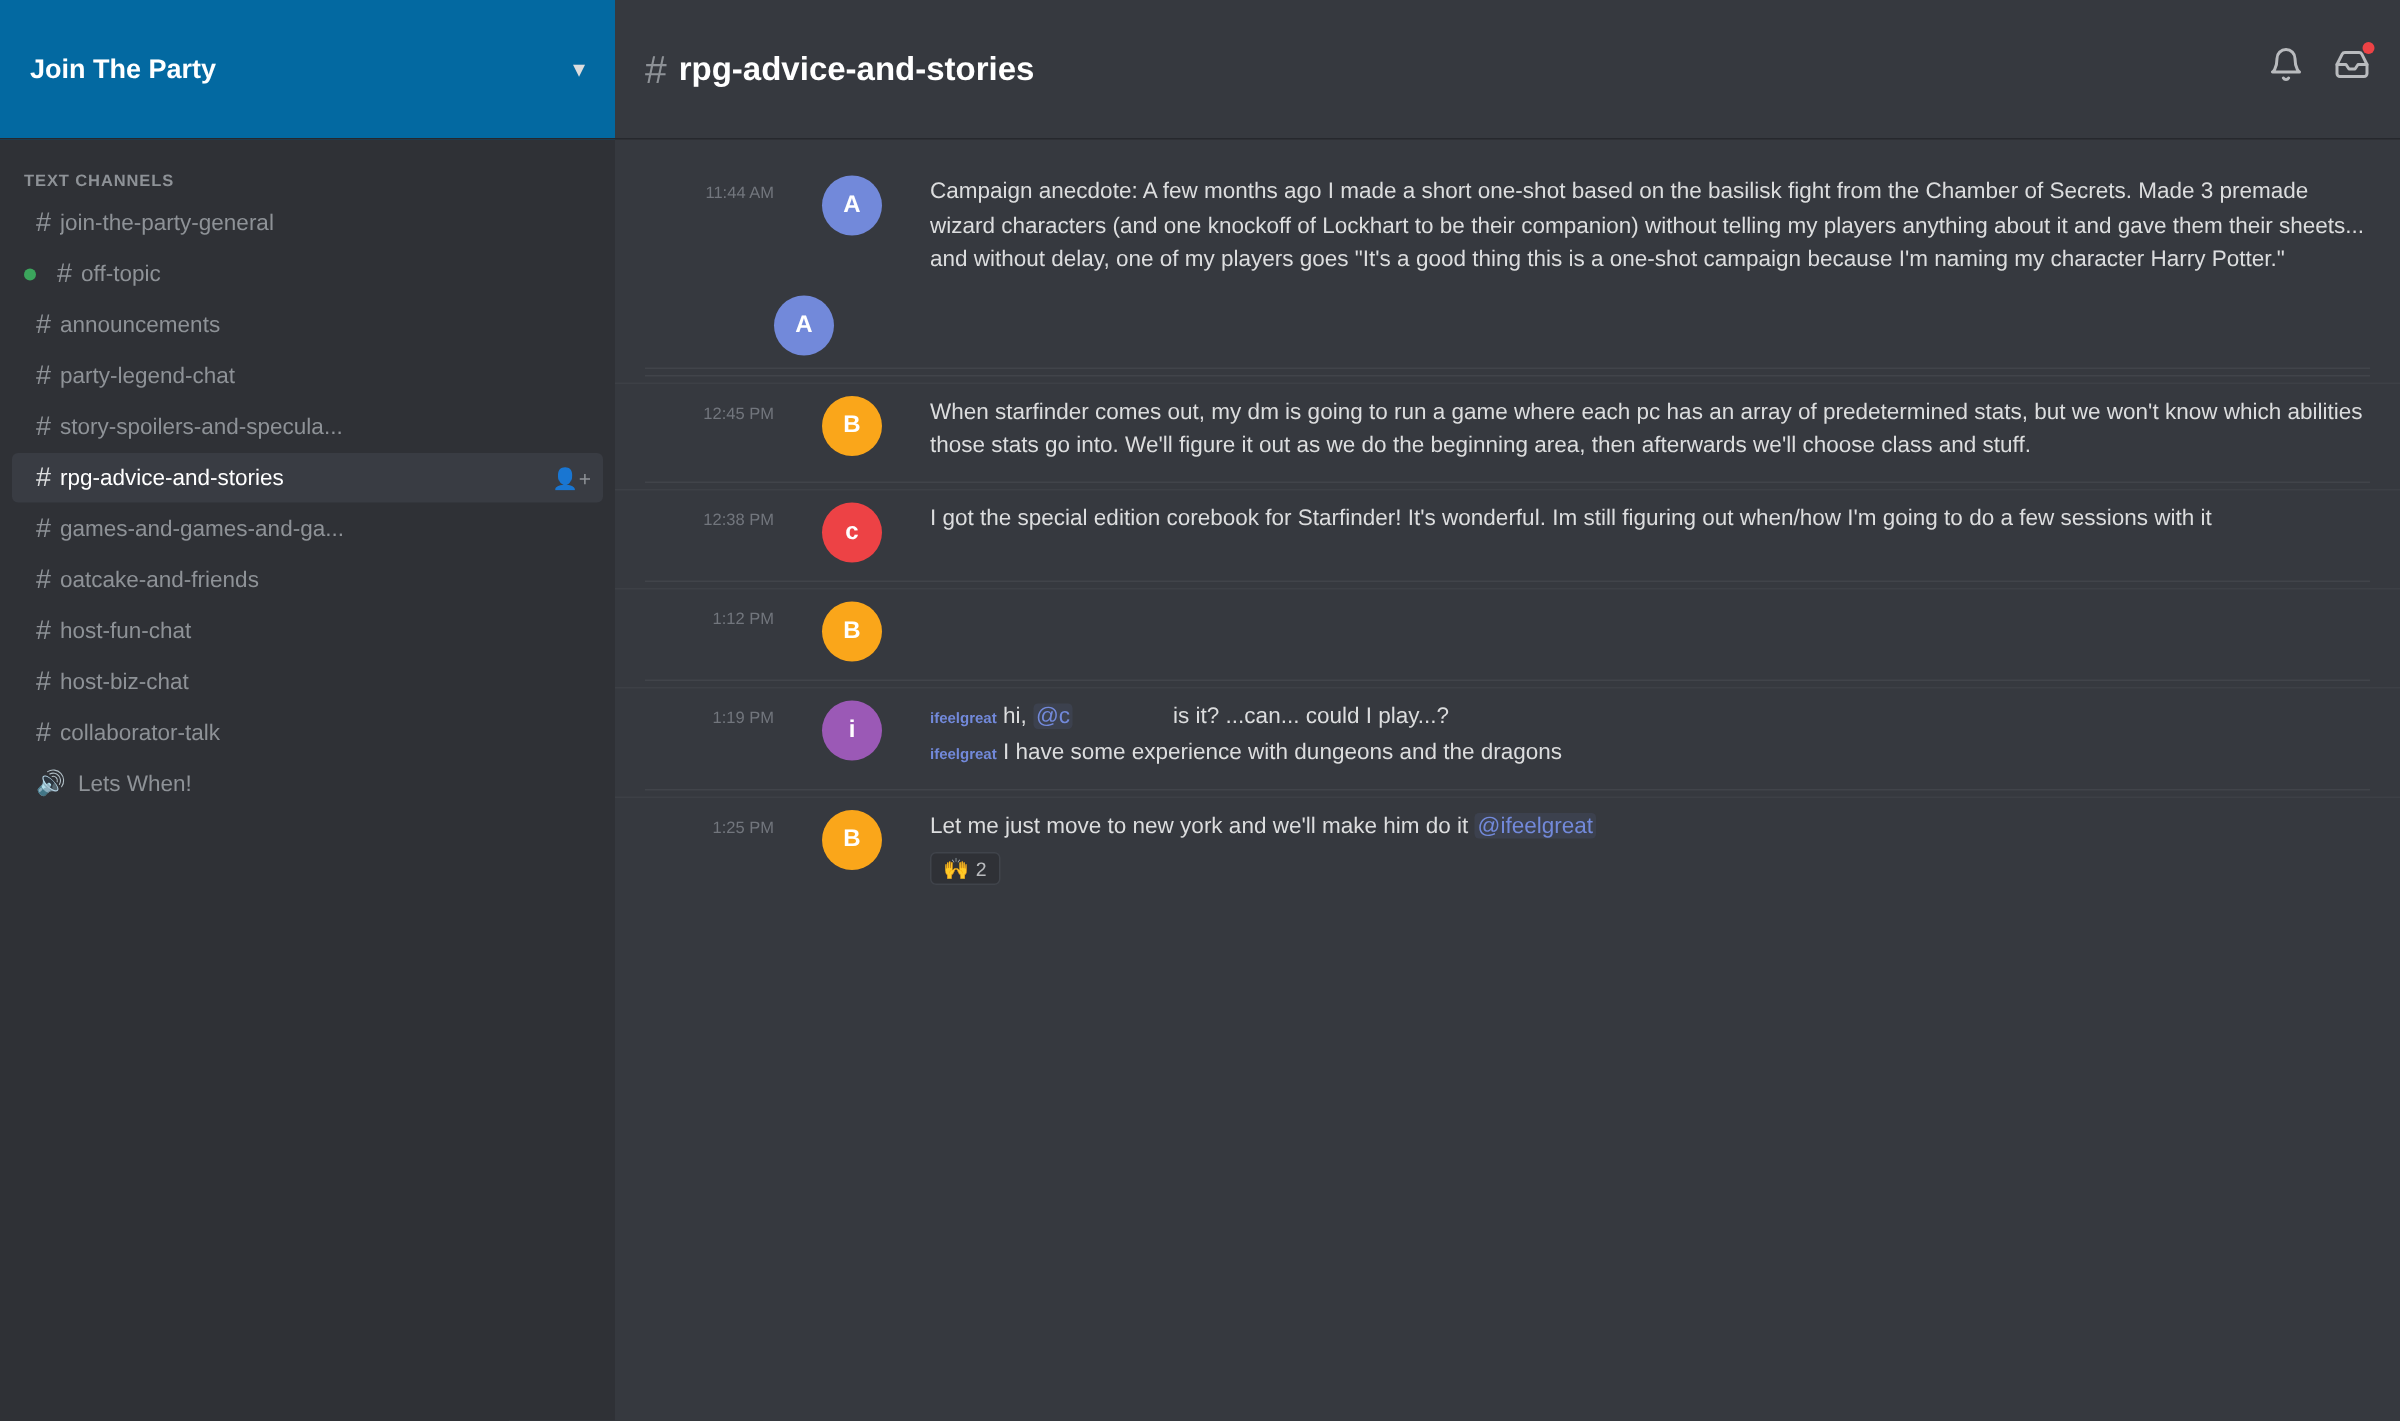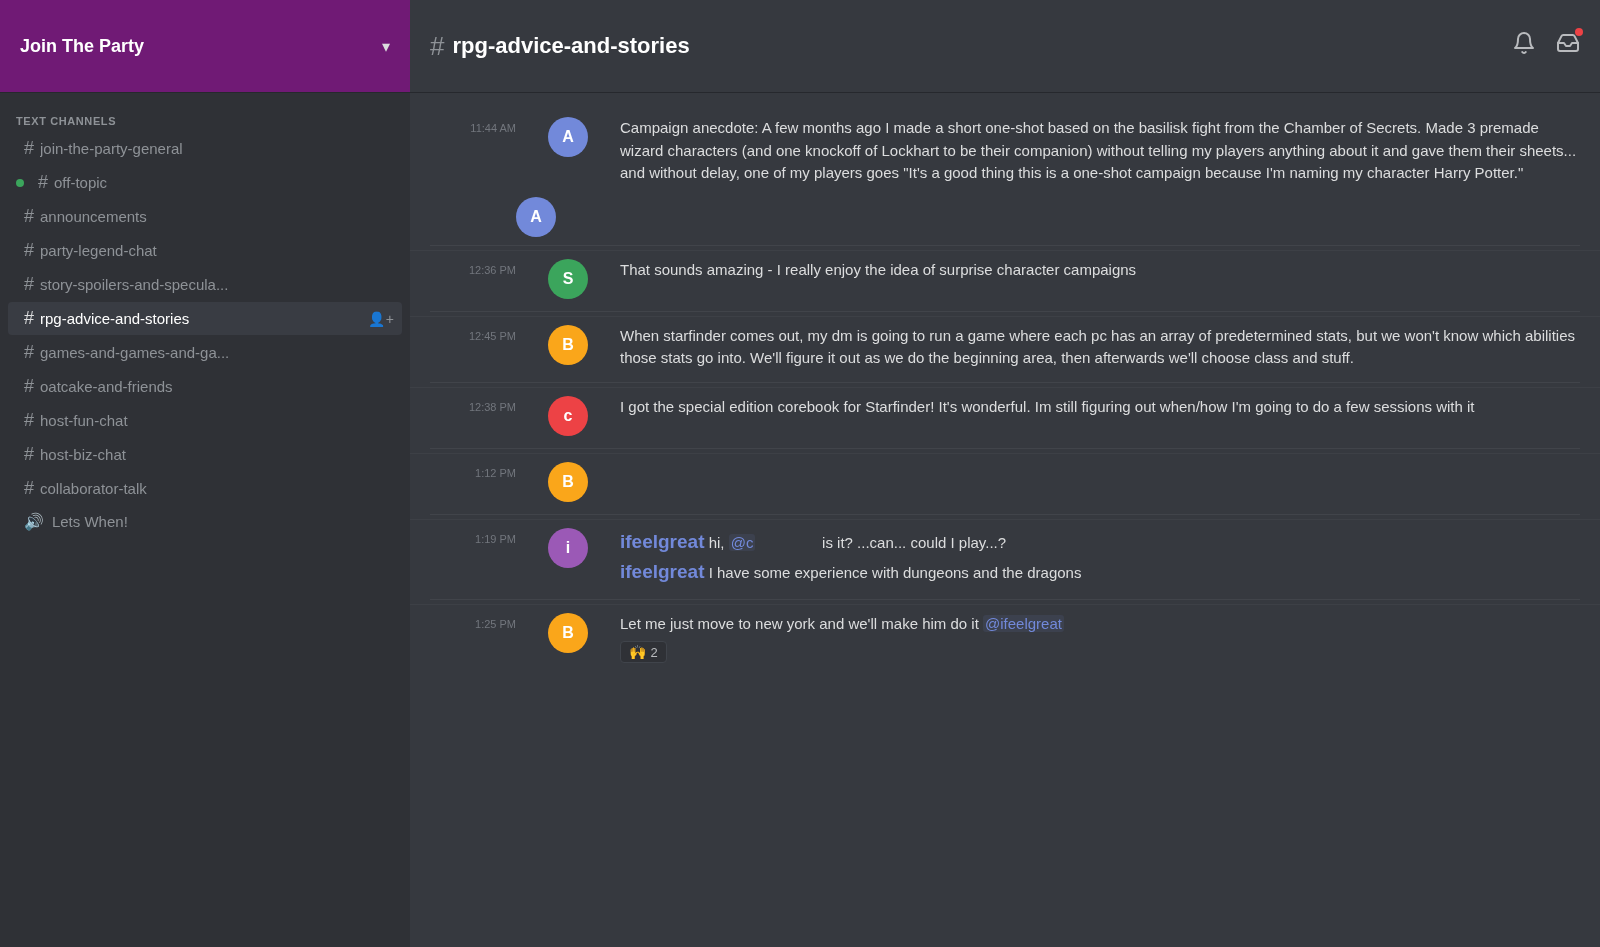--- a/index.html
+++ b/index.html
@@ -9,21 +9,21 @@
     #sidebar {
       width: 410px;
       background: #2f3136;
       display: flex;
       flex-direction: column;
       flex-shrink: 0;
     }
 
     #server-header {
       height: 93px;
-      background: #701a75;
+      background: #0369a1;
       border-bottom: 1px solid #26282d;
       display: flex;
       align-items: center;
       justify-content: space-between;
       padding: 0 20px;
       cursor: pointer;
     }
 
     #server-header-title {
       font-size: 18px;
@@ -219,21 +219,21 @@
     .avatar-c { background: #ed4245; }
     .avatar-i { background: #9b59b6; }
 
     .message-content-area {
       flex: 1;
     }
 
     .message-author {
       font-weight: 600;
       color: #fff;
-      font-size: 19px;
+      font-size: 10px;
     }
 
     .message-author.purple { color: #7289da; }
 
     .message-text {
       color: #dcddde;
       line-height: 1.5;
       font-size: 15px;
     }
 
@@ -382,29 +382,20 @@
       </div>
     </div>
 
     <div style="display:flex; padding: 4px 20px; gap:0;">
       <div style="width:86px; flex-shrink:0;"></div>
       <div class="avatar avatar-a">A</div>
     </div>
 
     <div class="separator-line"></div>
 
-    <div class="message-group">
-      <div style="width:86px; text-align:right; flex-shrink:0; padding-top:2px;">
-        <span class="compact-timestamp">12:36 PM</span>
-      </div>
-      <div class="avatar avatar-s">S</div>
-      <div class="message-content-area">
-        <p class="message-text">That sounds amazing - I really enjoy the idea of surprise character campaigns</p>
-      </div>
-    </div>
 
     <div class="separator-line"></div>
 
     <div class="message-group">
       <div style="width:86px; text-align:right; flex-shrink:0; padding-top:2px;">
         <span class="compact-timestamp">12:45 PM</span>
       </div>
       <div class="avatar avatar-b">B</div>
       <div class="message-content-area">
         <p class="message-text">When starfinder comes out, my dm is going to run a game where each pc has an array of predetermined stats, but we won't know which abilities those stats go into. We'll figure it out as we do the beginning area, then afterwards we'll choose class and stuff.</p>

